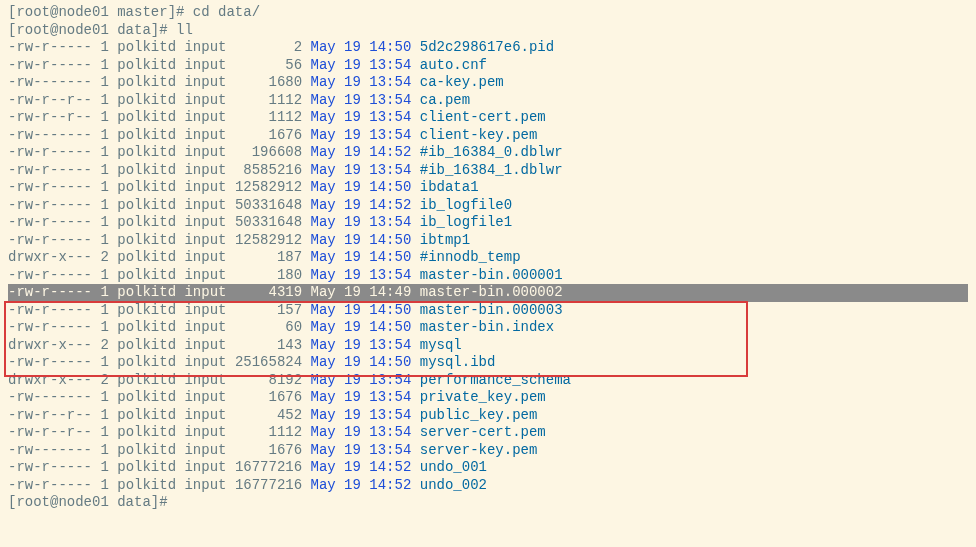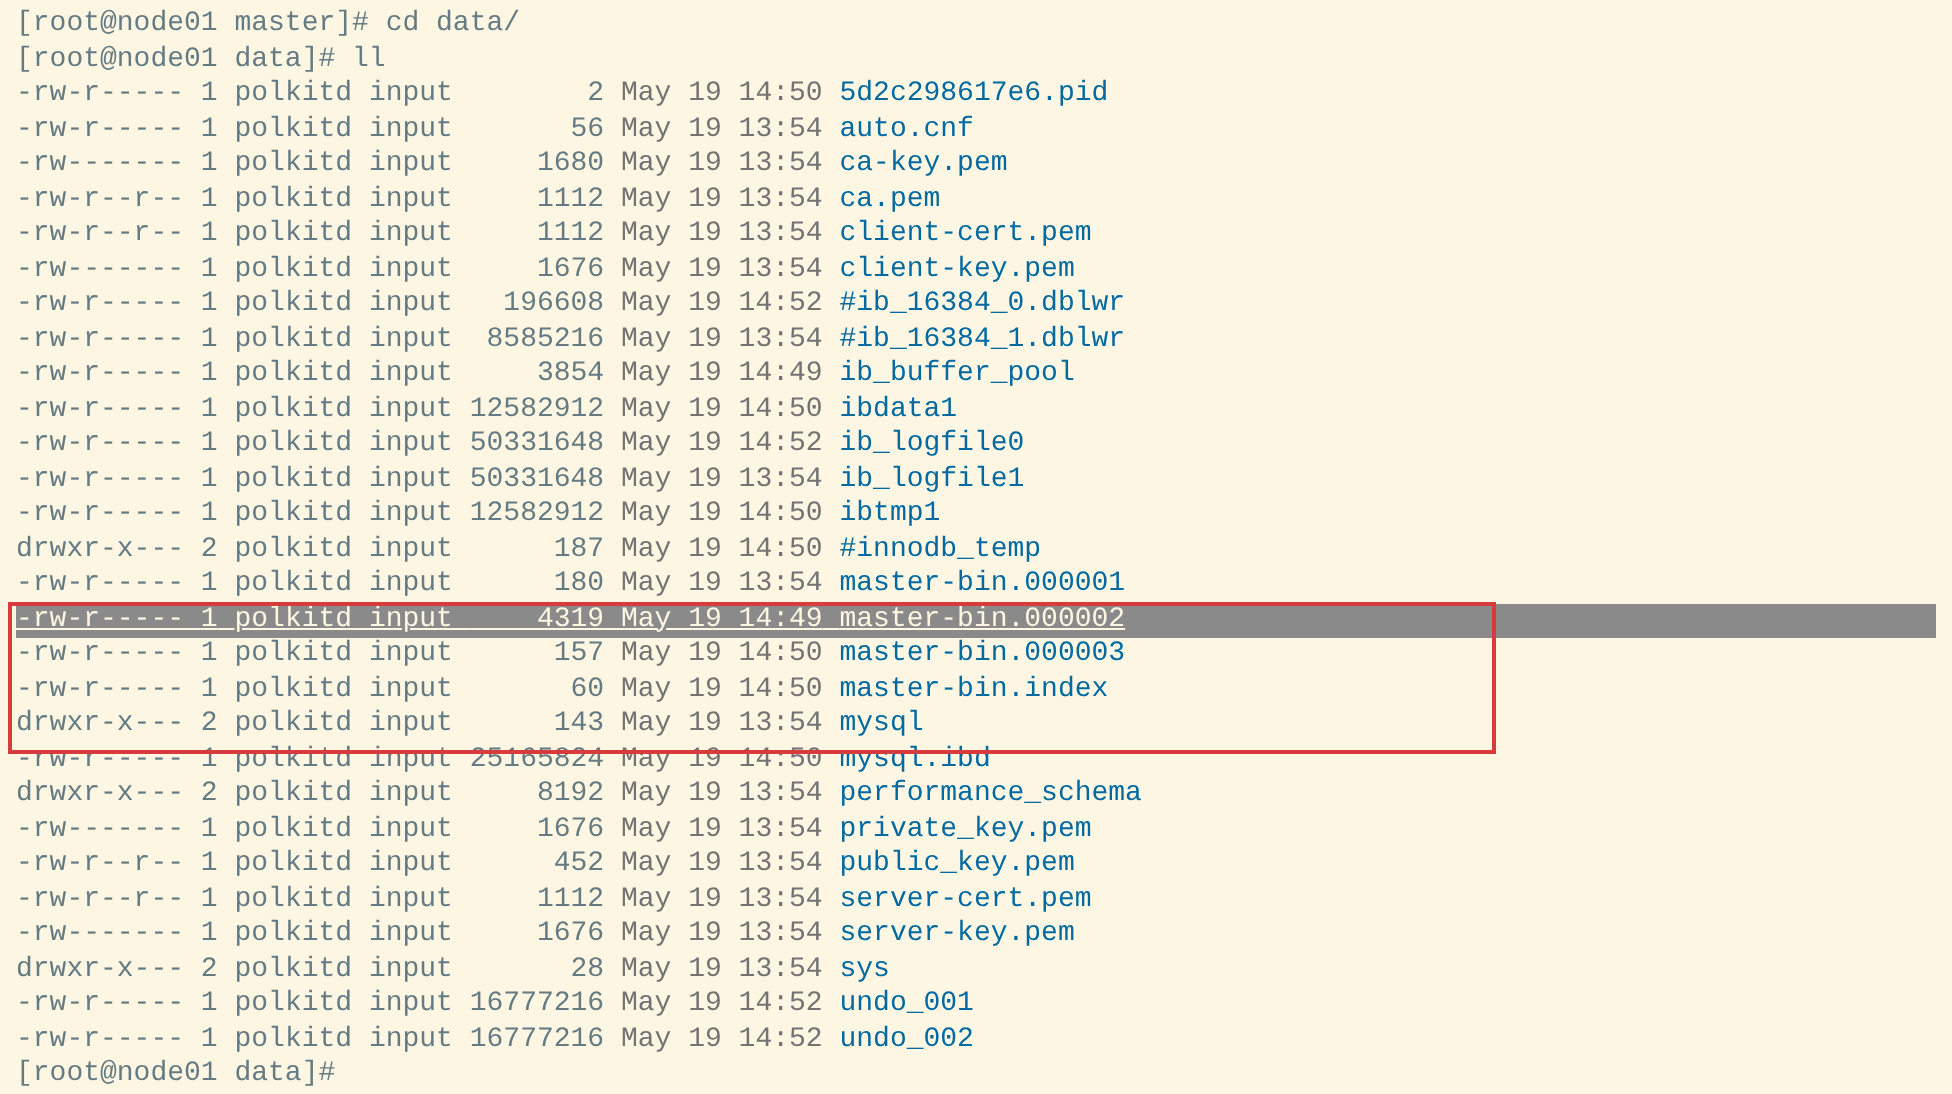--- a/index.html
+++ b/index.html
@@ -13,27 +13,26 @@
     width: 976px;
     box-sizing: border-box;
     position: relative;
   }
   .line { white-space: pre; }
   .perm { color: #657b83; }
   .num { color: #657b83; }
   .owner { color: #657b83; }
   .group { color: #657b83; }
   .size { color: #657b83; }
-  .date { color: #737373; }
+  .date { color: #1d4ed8; }
   .file { color: #0369a1; }
   .dirfile { color: #0369a1; }
   .highlight-row {
     background: #8a8a8a;
     color: #fdf6e3;
-    text-decoration: underline;
   }
   .highlight-row .perm,
   .highlight-row .num,
   .highlight-row .owner,
   .highlight-row .group,
   .highlight-row .size,
   .highlight-row .date,
   .highlight-row .file { color: #fdf6e3; }
   .red-box {
     position: absolute;
@@ -48,36 +47,34 @@
     <div class="line">[root@node01 master]# cd data/</div>
     <div class="line">[root@node01 data]# ll</div>
     <div class="line" id="row-0"><span class="perm">-rw-r-----</span> <span class="num">1</span> <span class="owner">polkitd</span> <span class="group">input</span> <span class="size">       2</span> <span class="date">May 19 14:50</span> <span class="file">5d2c298617e6.pid</span></div>
     <div class="line" id="row-1"><span class="perm">-rw-r-----</span> <span class="num">1</span> <span class="owner">polkitd</span> <span class="group">input</span> <span class="size">      56</span> <span class="date">May 19 13:54</span> <span class="file">auto.cnf</span></div>
     <div class="line" id="row-2"><span class="perm">-rw-------</span> <span class="num">1</span> <span class="owner">polkitd</span> <span class="group">input</span> <span class="size">    1680</span> <span class="date">May 19 13:54</span> <span class="file">ca-key.pem</span></div>
     <div class="line" id="row-3"><span class="perm">-rw-r--r--</span> <span class="num">1</span> <span class="owner">polkitd</span> <span class="group">input</span> <span class="size">    1112</span> <span class="date">May 19 13:54</span> <span class="file">ca.pem</span></div>
     <div class="line" id="row-4"><span class="perm">-rw-r--r--</span> <span class="num">1</span> <span class="owner">polkitd</span> <span class="group">input</span> <span class="size">    1112</span> <span class="date">May 19 13:54</span> <span class="file">client-cert.pem</span></div>
     <div class="line" id="row-5"><span class="perm">-rw-------</span> <span class="num">1</span> <span class="owner">polkitd</span> <span class="group">input</span> <span class="size">    1676</span> <span class="date">May 19 13:54</span> <span class="file">client-key.pem</span></div>
     <div class="line" id="row-6"><span class="perm">-rw-r-----</span> <span class="num">1</span> <span class="owner">polkitd</span> <span class="group">input</span> <span class="size">  196608</span> <span class="date">May 19 14:52</span> <span class="file">#ib_16384_0.dblwr</span></div>
     <div class="line" id="row-7"><span class="perm">-rw-r-----</span> <span class="num">1</span> <span class="owner">polkitd</span> <span class="group">input</span> <span class="size"> 8585216</span> <span class="date">May 19 13:54</span> <span class="file">#ib_16384_1.dblwr</span></div>
-    <div class="line" id="row-8"><span class="perm">-rw-r-----</span> <span class="num">1</span> <span class="owner">polkitd</span> <span class="group">input</span> <span class="size">    3854</span> <span class="date">May 19 14:49</span> <span class="file">ib_buffer_pool</span></div>
     <div class="line" id="row-9"><span class="perm">-rw-r-----</span> <span class="num">1</span> <span class="owner">polkitd</span> <span class="group">input</span> <span class="size">12582912</span> <span class="date">May 19 14:50</span> <span class="file">ibdata1</span></div>
     <div class="line" id="row-10"><span class="perm">-rw-r-----</span> <span class="num">1</span> <span class="owner">polkitd</span> <span class="group">input</span> <span class="size">50331648</span> <span class="date">May 19 14:52</span> <span class="file">ib_logfile0</span></div>
     <div class="line" id="row-11"><span class="perm">-rw-r-----</span> <span class="num">1</span> <span class="owner">polkitd</span> <span class="group">input</span> <span class="size">50331648</span> <span class="date">May 19 13:54</span> <span class="file">ib_logfile1</span></div>
     <div class="line" id="row-12"><span class="perm">-rw-r-----</span> <span class="num">1</span> <span class="owner">polkitd</span> <span class="group">input</span> <span class="size">12582912</span> <span class="date">May 19 14:50</span> <span class="file">ibtmp1</span></div>
     <div class="line" id="row-13"><span class="perm">drwxr-x---</span> <span class="num">2</span> <span class="owner">polkitd</span> <span class="group">input</span> <span class="size">     187</span> <span class="date">May 19 14:50</span> <span class="dirfile">#innodb_temp</span></div>
     <div class="line" id="row-14"><span class="perm">-rw-r-----</span> <span class="num">1</span> <span class="owner">polkitd</span> <span class="group">input</span> <span class="size">     180</span> <span class="date">May 19 13:54</span> <span class="file">master-bin.000001</span></div>
     <div class="line highlight-row" id="row-15"><span class="perm">-rw-r-----</span> <span class="num">1</span> <span class="owner">polkitd</span> <span class="group">input</span> <span class="size">    4319</span> <span class="date">May 19 14:49</span> <span class="file">master-bin.000002</span></div>
     <div class="line" id="row-16"><span class="perm">-rw-r-----</span> <span class="num">1</span> <span class="owner">polkitd</span> <span class="group">input</span> <span class="size">     157</span> <span class="date">May 19 14:50</span> <span class="file">master-bin.000003</span></div>
     <div class="line" id="row-17"><span class="perm">-rw-r-----</span> <span class="num">1</span> <span class="owner">polkitd</span> <span class="group">input</span> <span class="size">      60</span> <span class="date">May 19 14:50</span> <span class="file">master-bin.index</span></div>
     <div class="line" id="row-18"><span class="perm">drwxr-x---</span> <span class="num">2</span> <span class="owner">polkitd</span> <span class="group">input</span> <span class="size">     143</span> <span class="date">May 19 13:54</span> <span class="dirfile">mysql</span></div>
     <div class="line" id="row-19"><span class="perm">-rw-r-----</span> <span class="num">1</span> <span class="owner">polkitd</span> <span class="group">input</span> <span class="size">25165824</span> <span class="date">May 19 14:50</span> <span class="file">mysql.ibd</span></div>
     <div class="line" id="row-20"><span class="perm">drwxr-x---</span> <span class="num">2</span> <span class="owner">polkitd</span> <span class="group">input</span> <span class="size">    8192</span> <span class="date">May 19 13:54</span> <span class="dirfile">performance_schema</span></div>
     <div class="line" id="row-21"><span class="perm">-rw-------</span> <span class="num">1</span> <span class="owner">polkitd</span> <span class="group">input</span> <span class="size">    1676</span> <span class="date">May 19 13:54</span> <span class="file">private_key.pem</span></div>
     <div class="line" id="row-22"><span class="perm">-rw-r--r--</span> <span class="num">1</span> <span class="owner">polkitd</span> <span class="group">input</span> <span class="size">     452</span> <span class="date">May 19 13:54</span> <span class="file">public_key.pem</span></div>
     <div class="line" id="row-23"><span class="perm">-rw-r--r--</span> <span class="num">1</span> <span class="owner">polkitd</span> <span class="group">input</span> <span class="size">    1112</span> <span class="date">May 19 13:54</span> <span class="file">server-cert.pem</span></div>
     <div class="line" id="row-24"><span class="perm">-rw-------</span> <span class="num">1</span> <span class="owner">polkitd</span> <span class="group">input</span> <span class="size">    1676</span> <span class="date">May 19 13:54</span> <span class="file">server-key.pem</span></div>
-    <div class="line" id="row-25"><span class="perm">drwxr-x---</span> <span class="num">2</span> <span class="owner">polkitd</span> <span class="group">input</span> <span class="size">      28</span> <span class="date">May 19 13:54</span> <span class="dirfile">sys</span></div>
     <div class="line" id="row-26"><span class="perm">-rw-r-----</span> <span class="num">1</span> <span class="owner">polkitd</span> <span class="group">input</span> <span class="size">16777216</span> <span class="date">May 19 14:52</span> <span class="file">undo_001</span></div>
     <div class="line" id="row-27"><span class="perm">-rw-r-----</span> <span class="num">1</span> <span class="owner">polkitd</span> <span class="group">input</span> <span class="size">16777216</span> <span class="date">May 19 14:52</span> <span class="file">undo_002</span></div>
     <div class="line">[root@node01 data]#</div>
   </div>
 
 <div id="redbox" class="red-box" style="left: 4px; top: 300.5px; width: 740px; height: 72px;"></div>
 
 </body></html>

